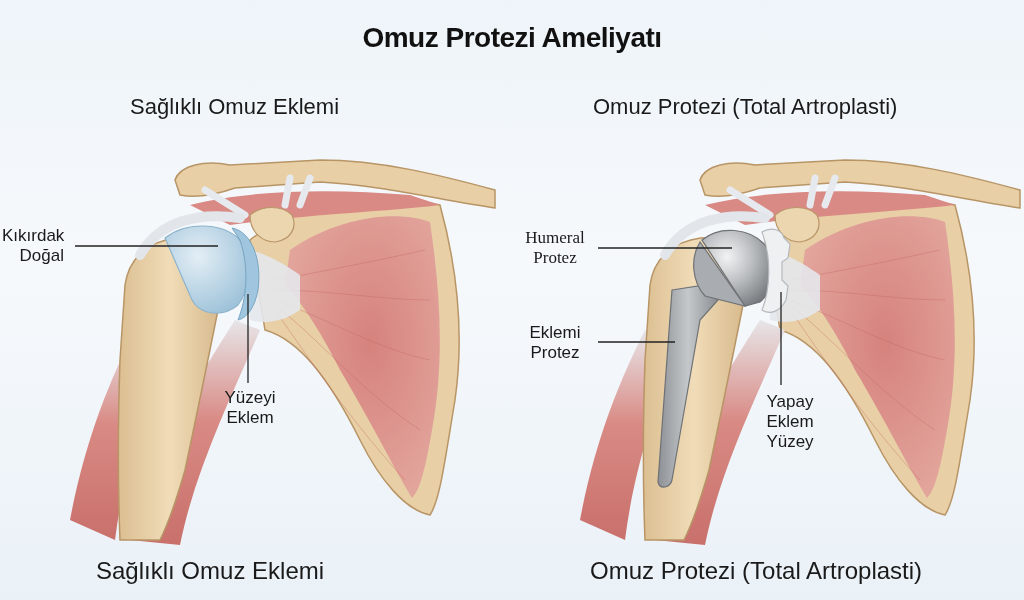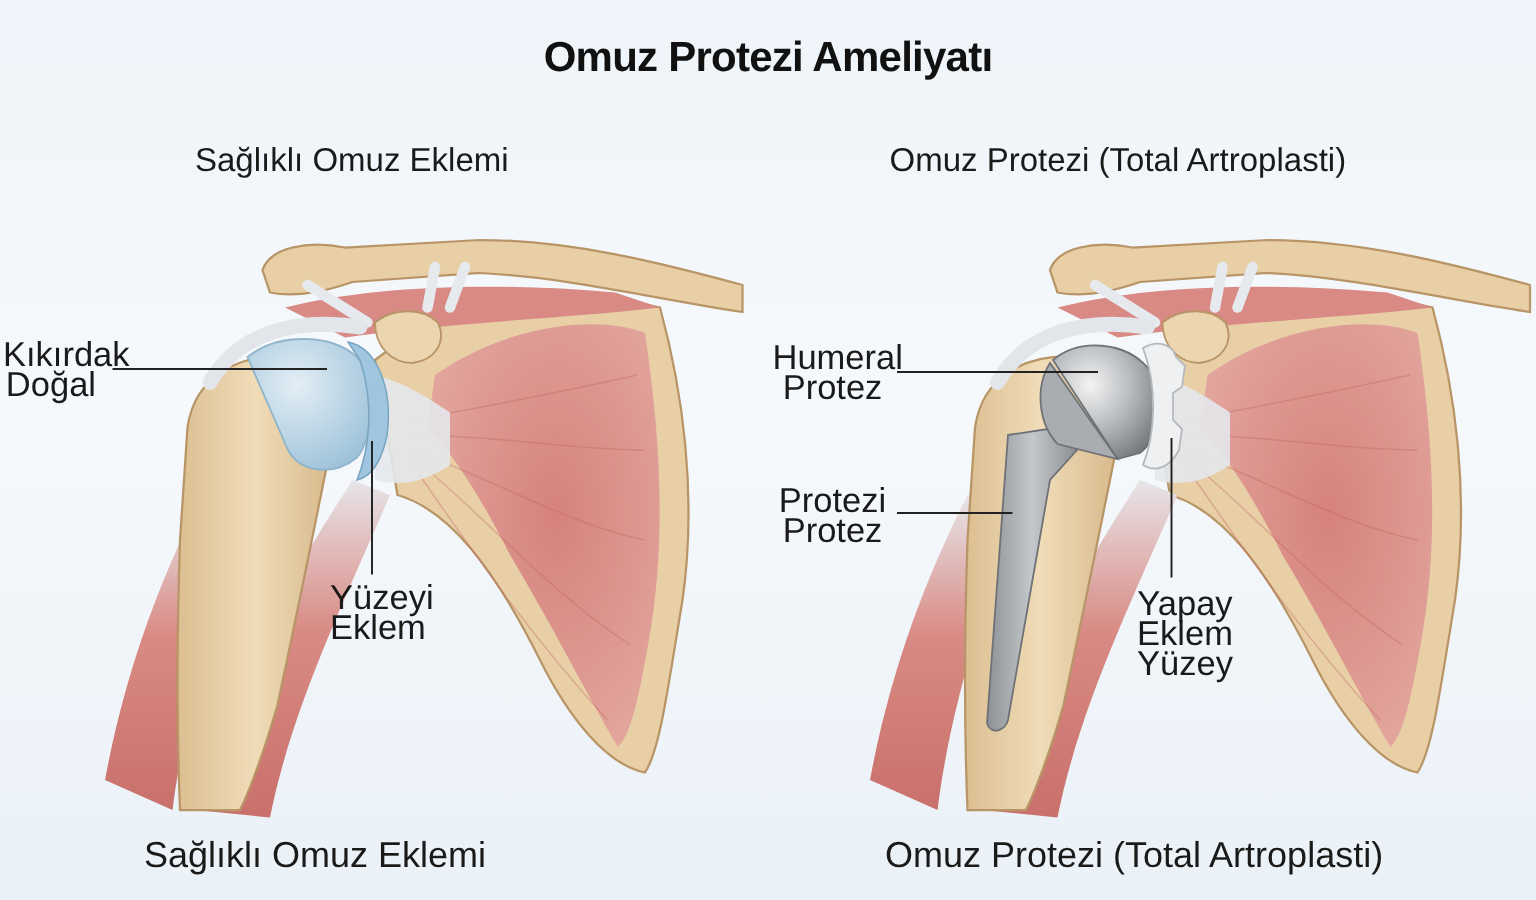--- a/index.html
+++ b/index.html
@@ -13,21 +13,21 @@
     position: absolute; top: 22px; left: 0; width: 1024px; text-align: center;
     font-size: 28px; font-weight: bold; letter-spacing: -0.5px;
   }
   .subtitle {
     position: absolute; font-size: 22px; color: #1a1a1a; white-space: nowrap;
   }
   .caption {
     position: absolute; font-size: 24px; color: #1a1a1a; white-space: nowrap;
   }
   .label {
-    position: absolute; font-size: 23px; line-height: 20px; color: #1a1a1a;
+    position: absolute; font-size: 17px; line-height: 20px; color: #1a1a1a;
     text-align: center; white-space: nowrap;
   }
   svg.art { position: absolute; left: 0; top: 0; }
 </style>
 </head>
 <body>
 
 <div class="title">Omuz Protezi Ameliyatı</div>
 
 <div class="subtitle" style="left:130px; top:94px;">Sağlıklı Omuz Eklemi</div>
@@ -155,26 +155,26 @@
 
 <div class="label" style="left:2px; top:226px; text-align:right; width:62px;">
   <div>Kıkırdak</div>
   <div>Doğal</div>
 </div>
 <div class="label" style="left:220px; top:388px; width:60px;">
   <div>Yüzeyi</div>
   <div>Eklem</div>
 </div>
 
-<div class="label" style="left:515px; top:228px; width:80px;">
+<div class="label" style="left:515px; top:228px; width:80px;font-family:Liberation Serif, serif;">
   <div>Humeral</div>
   <div>Protez</div>
 </div>
 <div class="label" style="left:515px; top:323px; width:80px;">
-  <div>Protezi</div>
+  <div>Eklemi</div>
   <div>Protez</div>
 </div>
 <div class="label" style="left:755px; top:392px; width:70px;text-align:center;">
   <div>Yapay</div>
   <div>Eklem</div>
   <div>Yüzey</div>
 </div>
 
 <div class="caption" style="left:96px; top:557px;">Sağlıklı Omuz Eklemi</div>
 <div class="caption" style="left:590px; top:557px;">Omuz Protezi (Total Artroplasti)</div>

